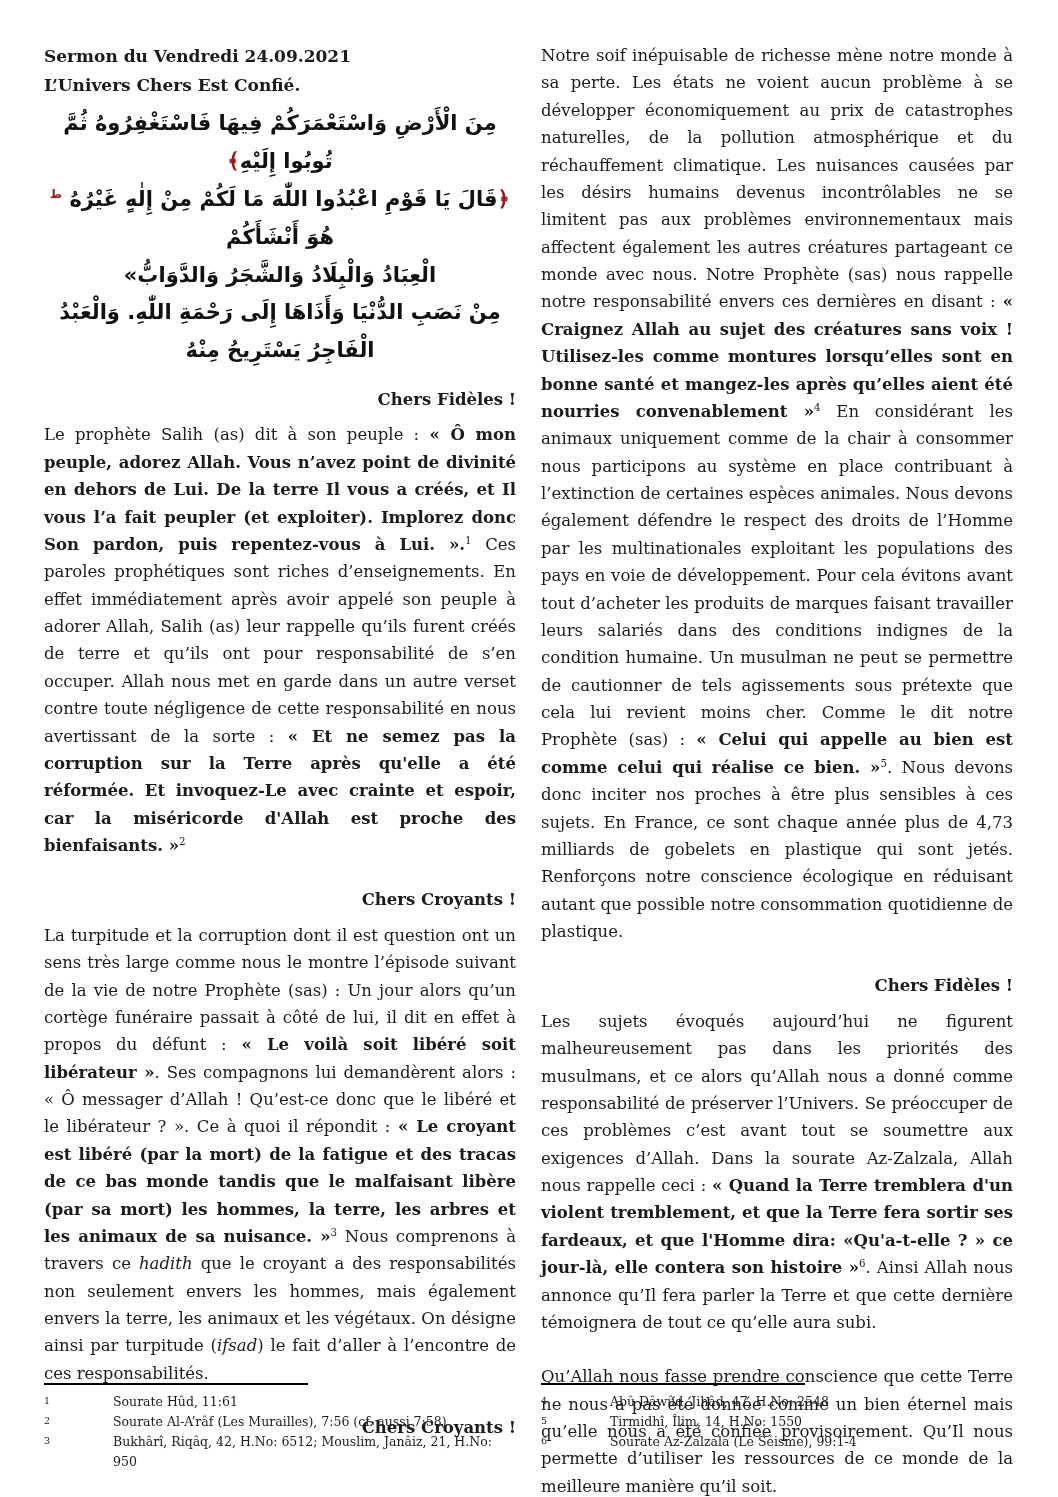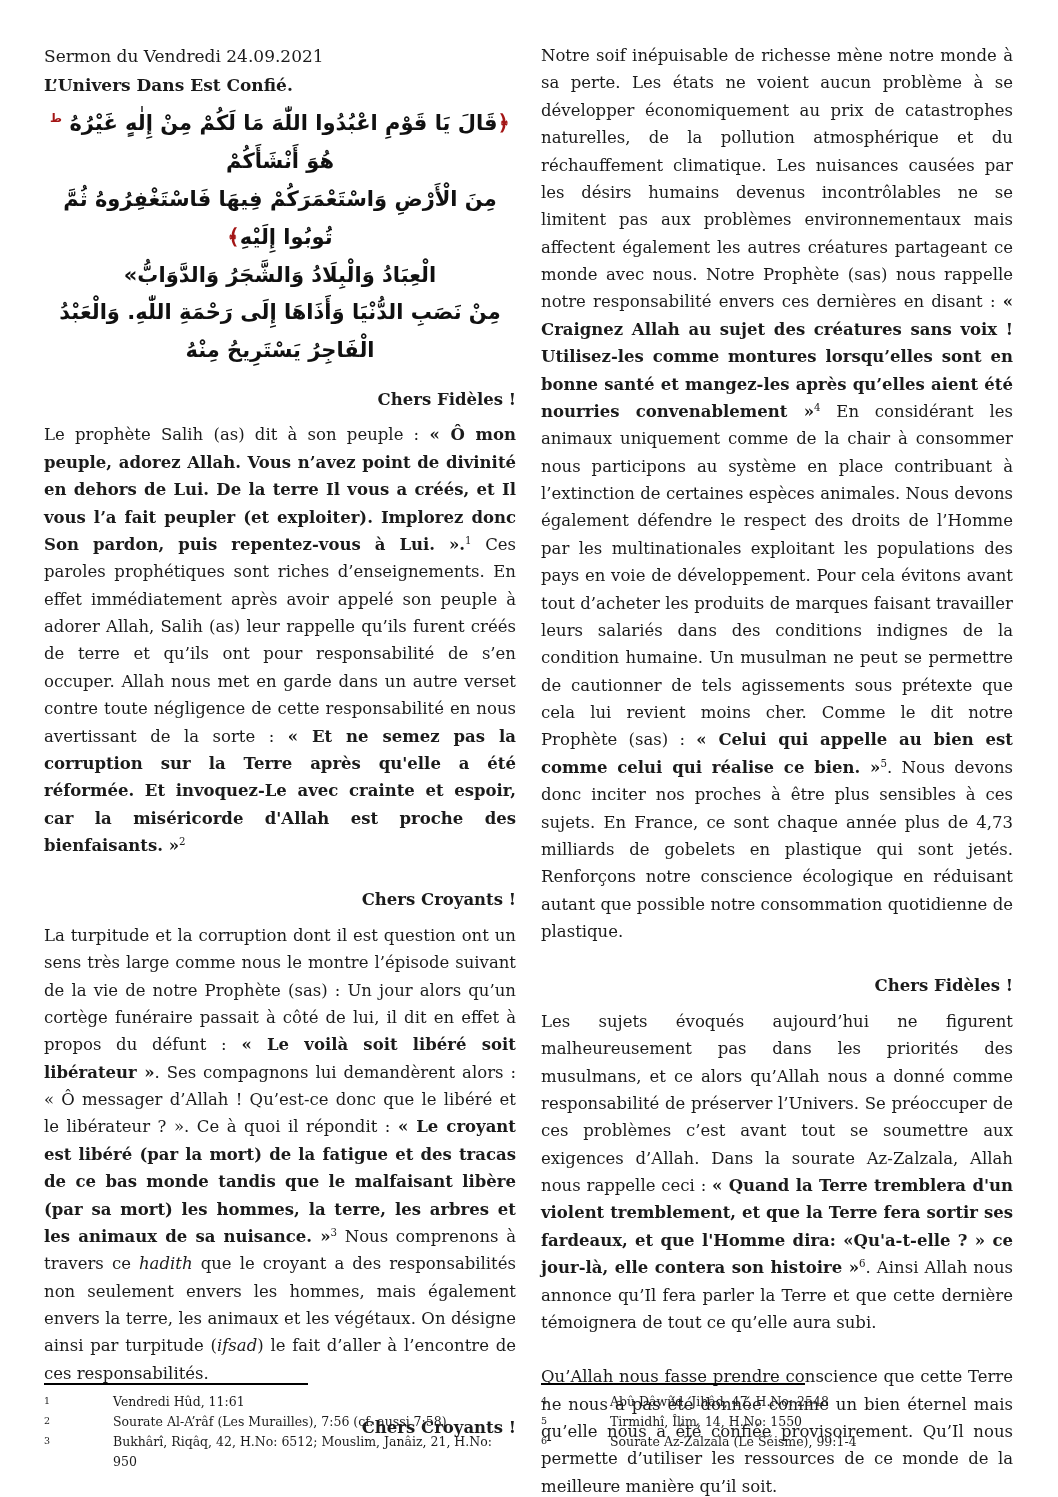--- a/index.html
+++ b/index.html
@@ -15,21 +15,21 @@
     background:#ffffff;
     font-family:"DejaVu Serif", serif;
     color:var(--ink);
     overflow:hidden;
   }
   .columns{
     position:absolute;left:44px;top:42px;width:969px;
     display:flex;gap:25px;
   }
   .col{width:472px;font-size:16.5px;line-height:1.66;text-align:justify;}
-  .date-line{font-size:17px;margin-bottom:1px;text-align:left;}
+  .date-line{font-size:17px;margin-bottom:1px;text-align:left;font-weight:bold;}
   .doc-title{font-size:17px;font-weight:bold;margin-bottom:6px;text-align:left;}
   .arabic{
     direction:rtl;
     text-align:center;
     font-family:"DejaVu Sans", sans-serif;
     font-size:21px;font-weight:bold;line-height:1.8;
     margin:4px 4px 16px 4px;
     color:#111;
   }
   .ar-line{display:block;}
@@ -54,25 +54,25 @@
 </style>
 </head>
 <body>
 
 <div class="page">
 
   <div class="columns">
 
     <div class="col">
       <div class="date-line">Sermon du Vendredi 24.09.2021</div>
-      <div class="doc-title">L’Univers Dans Est Confié.</div>
+      <div class="doc-title">L’Univers Chers Est Confié.</div>
 
       <div class="arabic" dir="rtl" lang="ar">
+          <div class="ar-line"><span>مِنَ الْأَرْضِ وَاسْتَعْمَرَكُمْ فِيهَا فَاسْتَغْفِرُوهُ ثُمَّ تُوبُوا إِلَيْهِ</span><span class="red">﴾</span></div>
           <div class="ar-line"><span class="red">﴿</span><span>قَالَ يَا قَوْمِ اعْبُدُوا اللّٰهَ مَا لَكُمْ مِنْ إِلٰهٍ غَيْرُهُ </span><span class="red pause">ط</span><span> هُوَ أَنْشَأَكُمْ</span></div>
-          <div class="ar-line"><span>مِنَ الْأَرْضِ وَاسْتَعْمَرَكُمْ فِيهَا فَاسْتَغْفِرُوهُ ثُمَّ تُوبُوا إِلَيْهِ</span><span class="red">﴾</span></div>
           <div class="ar-line"><span>الْعِبَادُ وَالْبِلَادُ وَالشَّجَرُ وَالدَّوَابُّ»</span></div>
           <div class="ar-line"><span>مِنْ نَصَبِ الدُّنْيَا وَأَذَاهَا إِلَى رَحْمَةِ اللّٰهِ. وَالْعَبْدُ الْفَاجِرُ يَسْتَرِيحُ مِنْهُ</span></div>
         </div>
 
       <div>
           <div class="block heading">Chers Fidèles !</div>
           <div class="block para"><span>Le prophète Salih (as) dit à son peuple : </span><span class="b">« Ô mon peuple, adorez Allah. Vous n’avez point de divinité en dehors de Lui. De la terre Il vous a créés, et Il vous l’a fait peupler (et exploiter). Implorez donc Son pardon, puis repentez-vous à Lui. ».</span><sup>1</sup><span> Ces paroles prophétiques sont riches d’enseignements. En effet immédiatement après avoir appelé son peuple à adorer Allah, Salih (as) leur rappelle qu’ils furent créés de terre et qu’ils ont pour responsabilité de s’en occuper. Allah nous met en garde dans un autre verset contre toute négligence de cette responsabilité en nous avertissant de la sorte : </span><span class="b">« Et ne semez pas la corruption sur la Terre après qu'elle a été réformée. Et invoquez-Le avec crainte et espoir, car la miséricorde d'Allah est proche des bienfaisants. »</span><sup>2</sup></div>
           <div class="block heading">Chers Croyants !</div>
           <div class="block para"><span>La turpitude et la corruption dont il est question ont un sens très large comme nous le montre l’épisode suivant de la vie de notre Prophète (sas) : Un jour alors qu’un cortège funéraire passait à côté de lui, il dit en effet à propos du défunt : </span><span class="b">« Le voilà soit libéré soit libérateur »</span><span>. Ses compagnons lui demandèrent alors : « Ô messager d’Allah ! Qu’est-ce donc que le libéré et le libérateur ? ». Ce à quoi il répondit : </span><span class="b">« Le croyant est libéré (par la mort) de la fatigue et des tracas de ce bas monde tandis que le malfaisant libère (par sa mort) les hommes, la terre, les arbres et les animaux de sa nuisance. »</span><sup>3</sup><span> Nous comprenons à travers ce </span><span class="i">hadith</span><span> que le croyant a des responsabilités non seulement envers les hommes, mais également envers la terre, les animaux et les végétaux. On désigne ainsi par turpitude (</span><span class="i">ifsad</span><span>) le fait d’aller à l’encontre de ces responsabilités.</span></div>
           <div class="block heading">Chers Croyants !</div>
@@ -90,21 +90,21 @@
     </div>
 
   </div>
 
   <div class="footnotes">
     <div class="fn-col">
       <div class="fn-rule"></div>
       <div>
           <div class="fn-row">
             <span class="fn-num">1</span>
-            <span class="fn-text">Vendredi Hûd, 11:61</span>
+            <span class="fn-text">Sourate Hûd, 11:61</span>
           </div>
           <div class="fn-row">
             <span class="fn-num">2</span>
             <span class="fn-text">Sourate Al-A’râf (Les Murailles), 7:56 (cf. aussi 7:58)</span>
           </div>
           <div class="fn-row">
             <span class="fn-num">3</span>
             <span class="fn-text">Bukhârî, Riqâq, 42, H.No: 6512; Mouslim, Janâiz, 21, H.No: 950</span>
           </div>
         </div>

